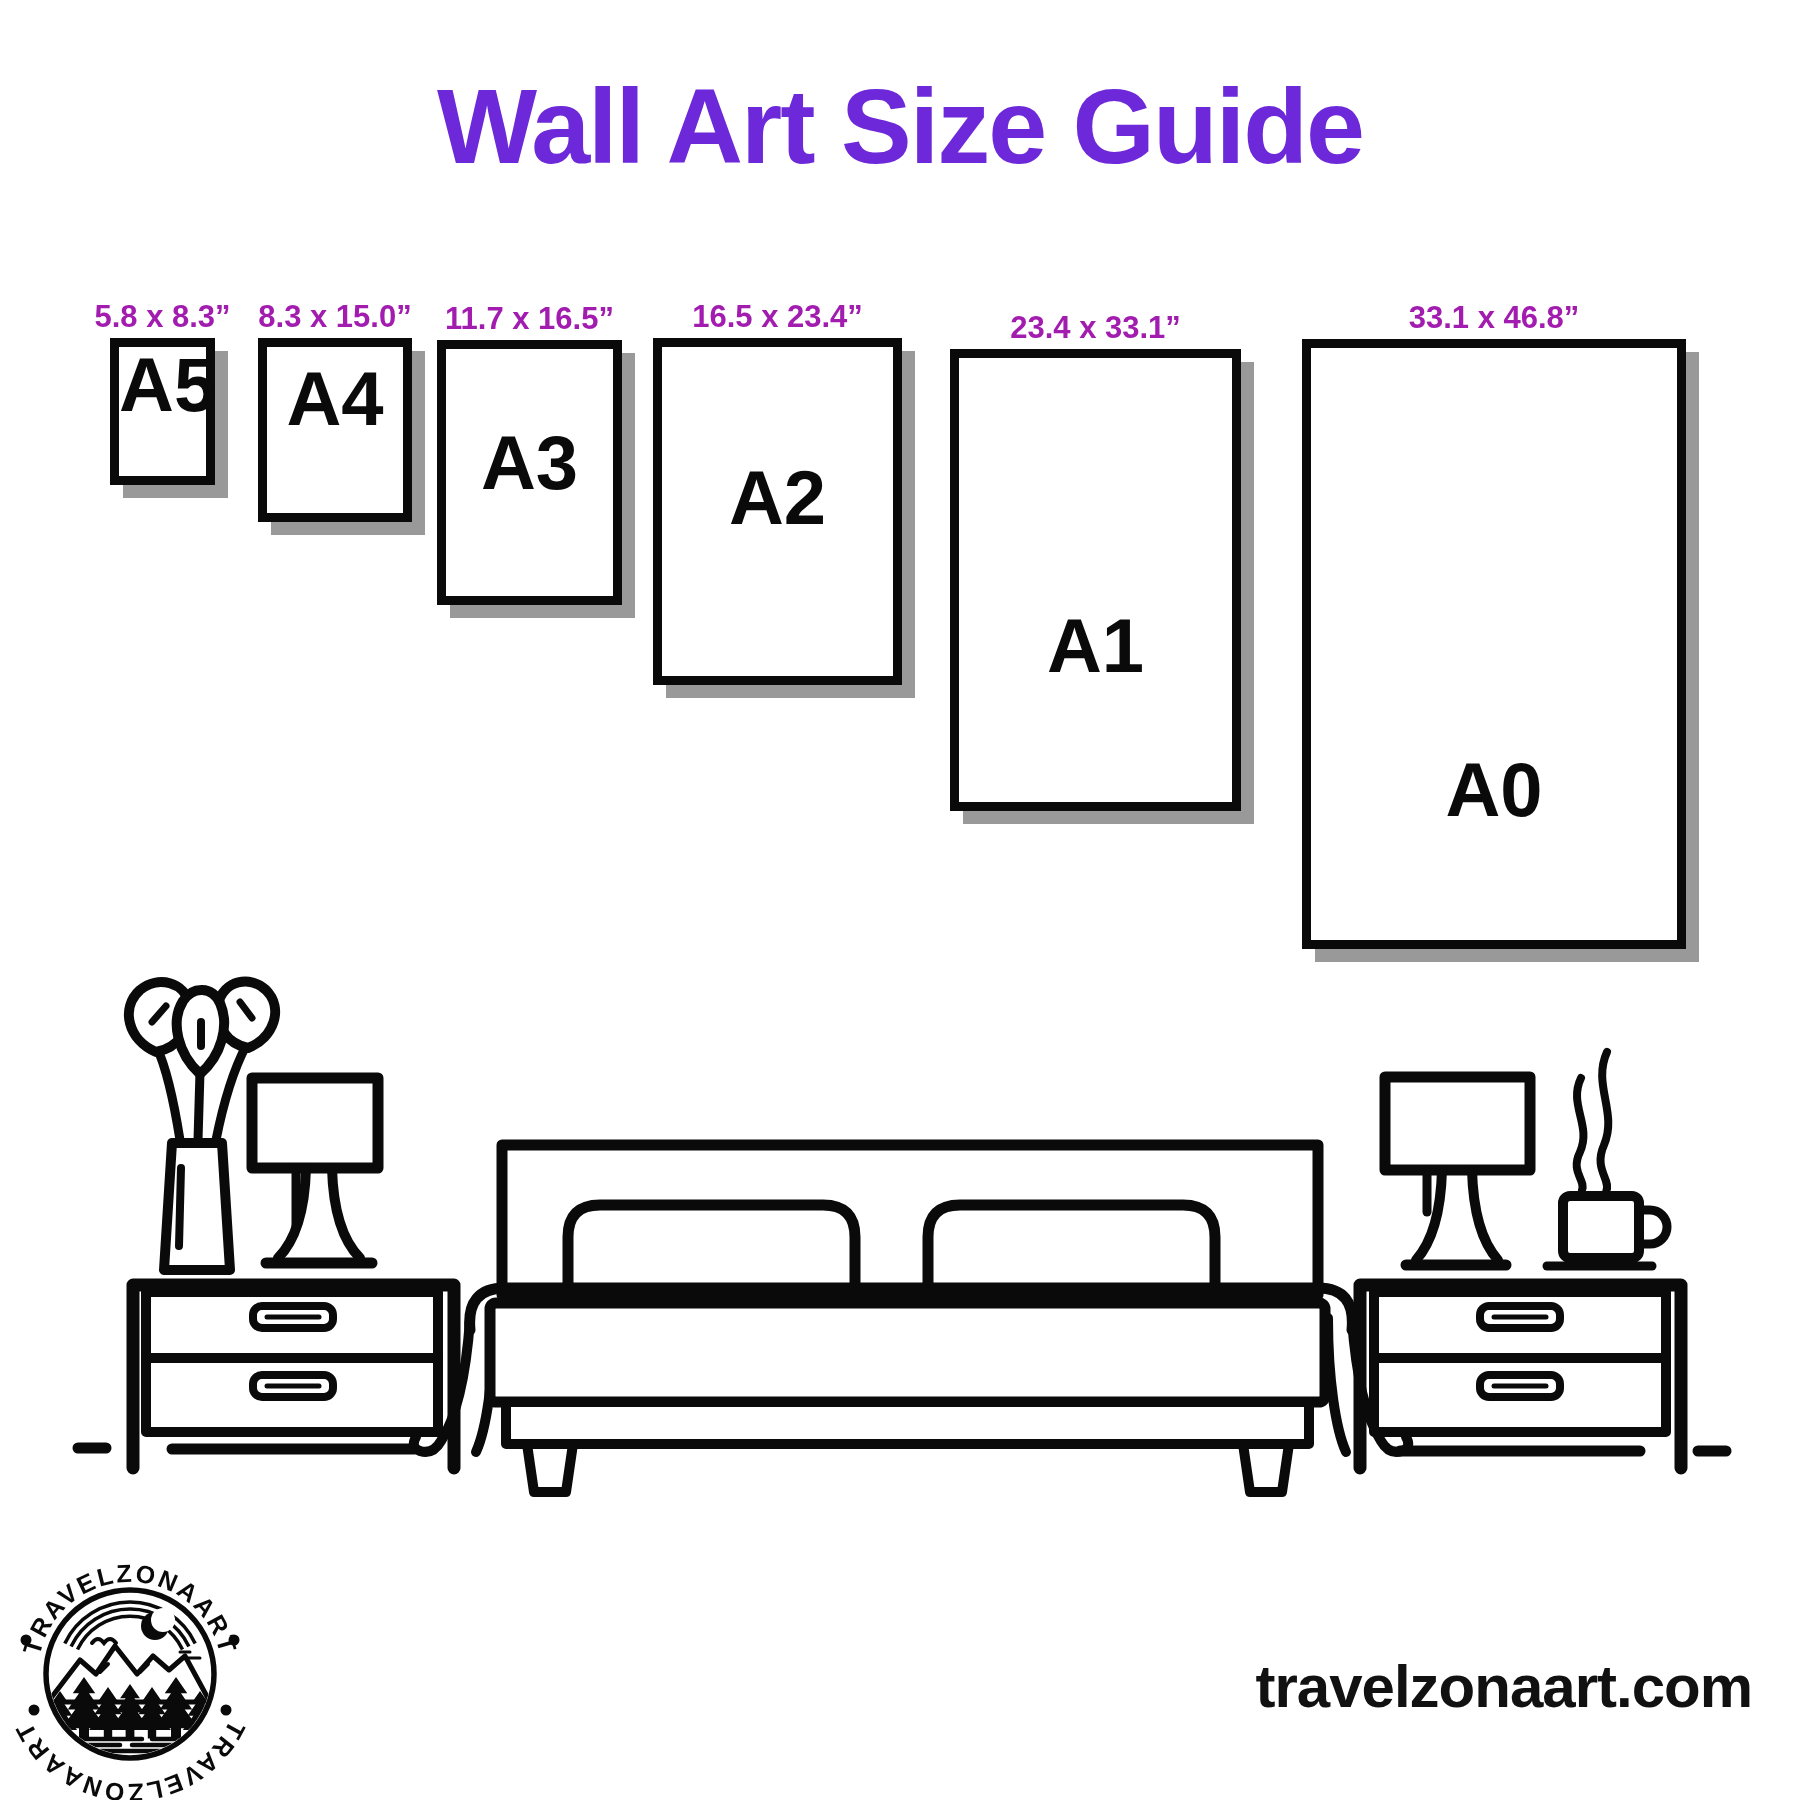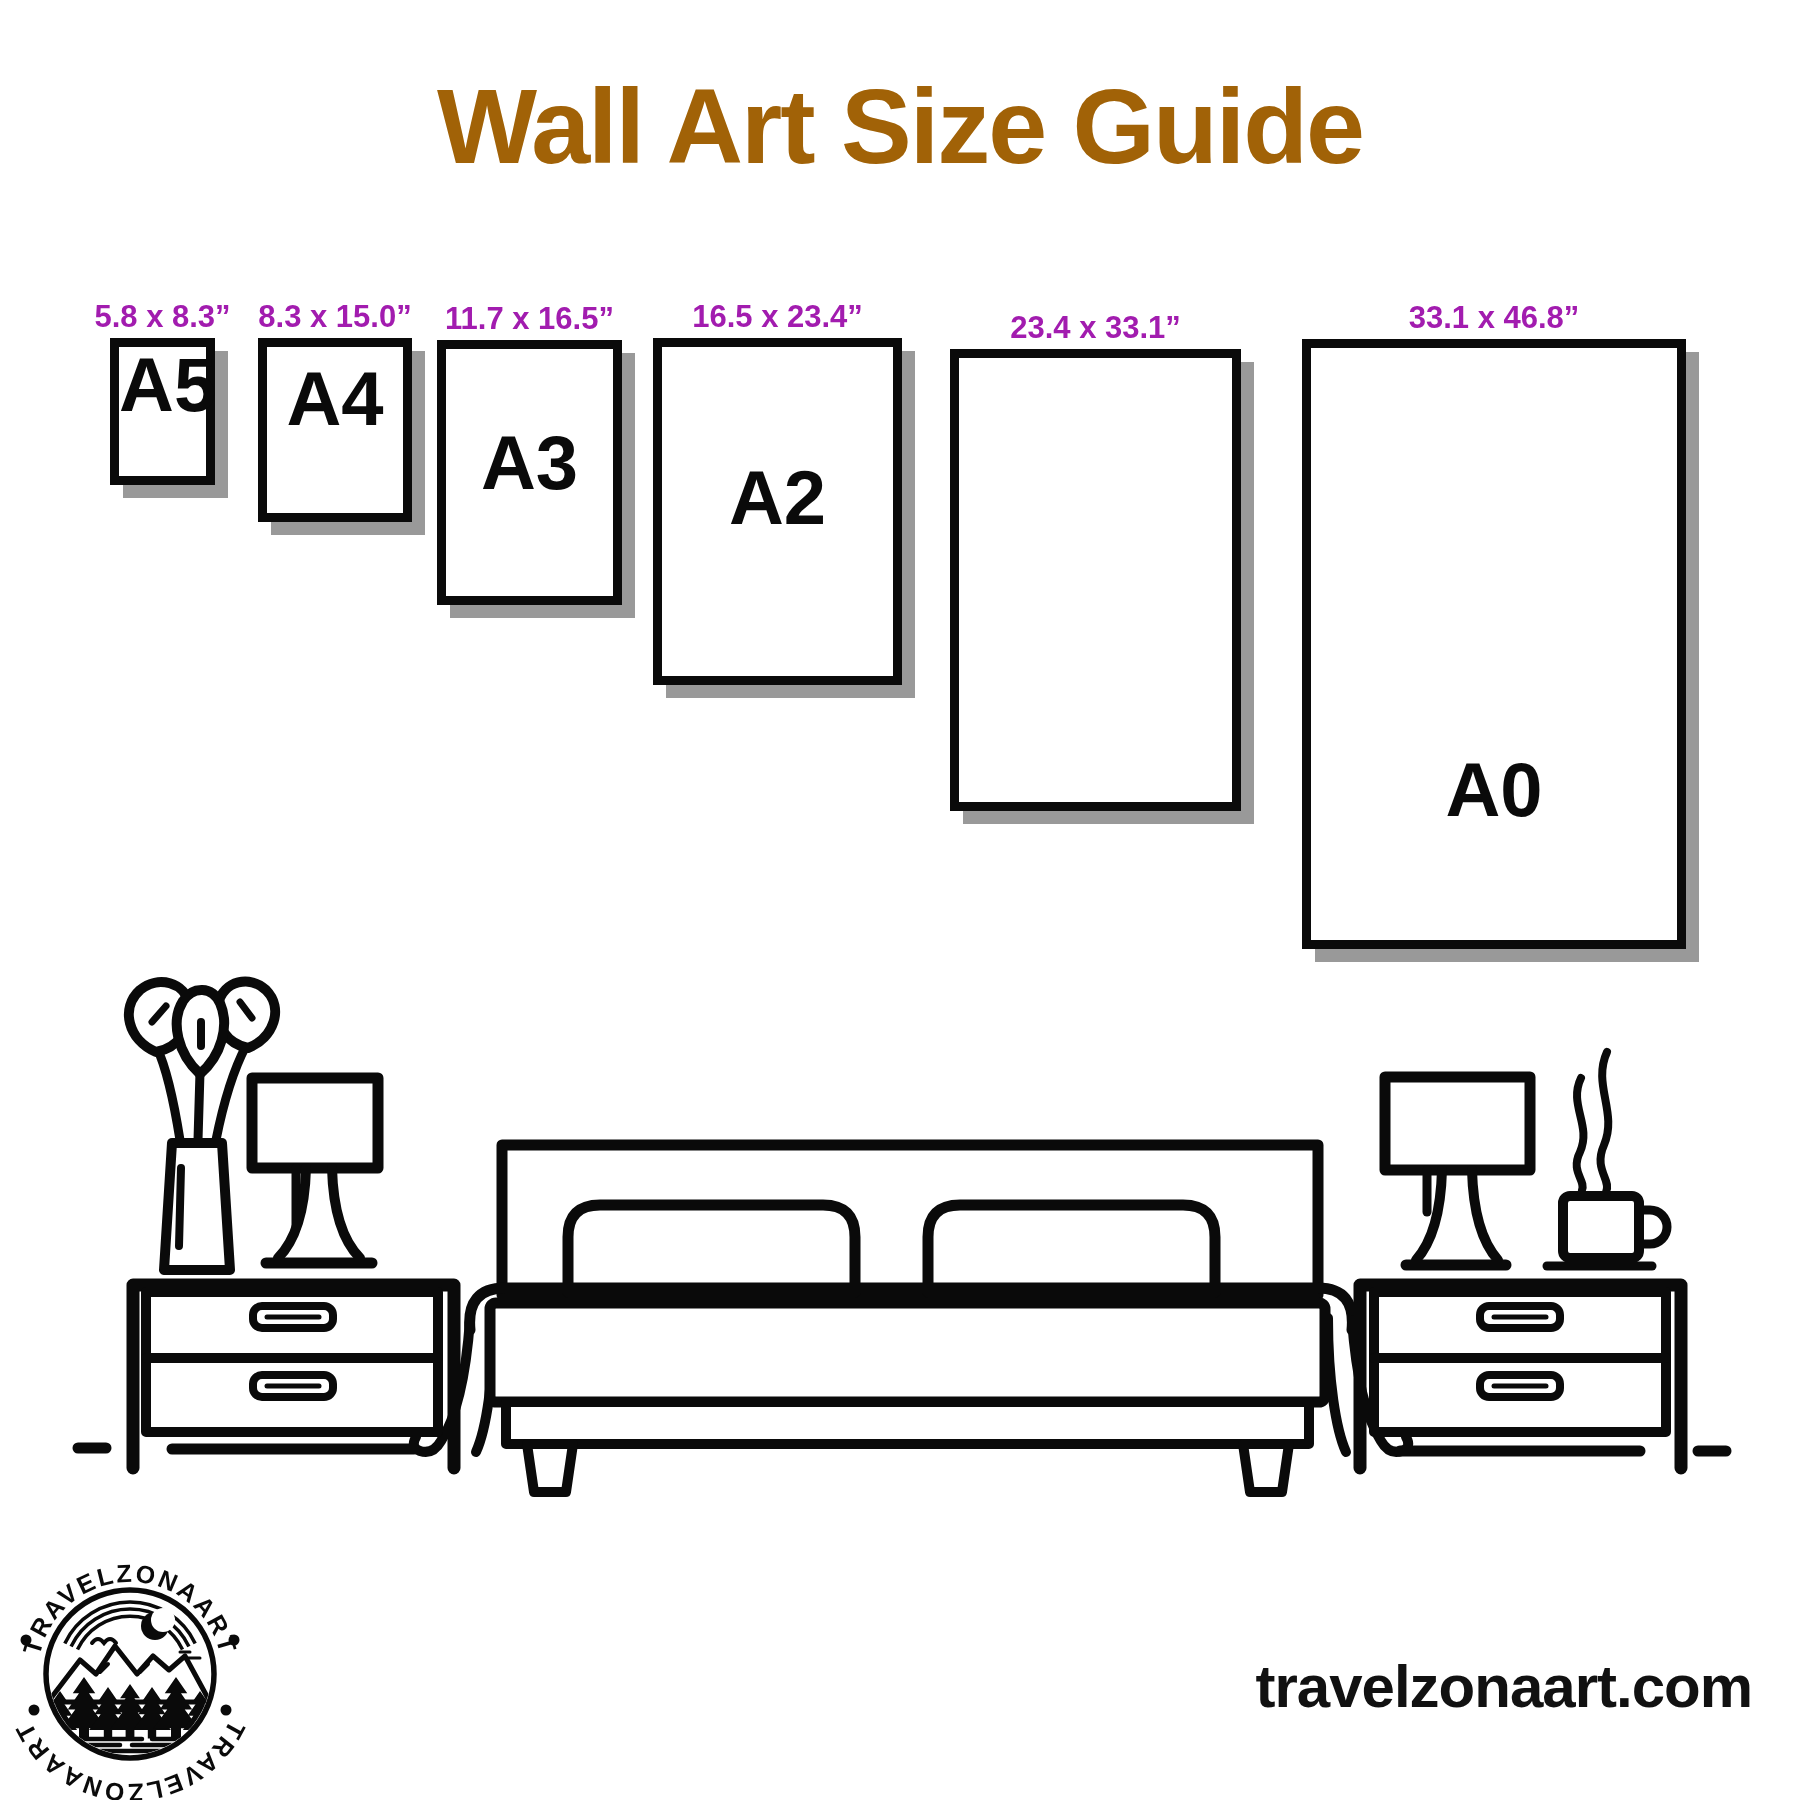--- a/index.html
+++ b/index.html
@@ -7,21 +7,21 @@
     width:1800px;height:1800px;
     background:#ffffff;
     font-family:"Liberation Sans","DejaVu Sans",sans-serif;
     position:relative;overflow:hidden;
     color:#0a0a0a;
   }
   .page-title{
     position:absolute;left:0;top:66px;width:1800px;
     text-align:center;
     font-size:106px;font-weight:bold;letter-spacing:-2px;
-    color:#a16207;white-space:nowrap;
+    color:#6d28d9;white-space:nowrap;
   }
   .frame{
     position:absolute;box-sizing:border-box;
     border:9px solid #0a0a0a;background:#ffffff;
     box-shadow:13px 13px 0 0 #999999;
   }
   .dim{
     position:absolute;left:50%;transform:translateX(-50%);
     top:-48px;font-size:31px;font-weight:bold;white-space:nowrap;
     color:#a21caf;
@@ -58,20 +58,21 @@
 <div class="frame" style="left:437px;top:340px;width:185px;height:265px">
   <div class="dim">11.7 x 16.5”</div>
   <div class="size-name" style="top:76px">A3</div>
 </div>
 <div class="frame" style="left:653px;top:338px;width:249px;height:347px">
   <div class="dim">16.5 x 23.4”</div>
   <div class="size-name" style="top:113px">A2</div>
 </div>
 <div class="frame" style="left:950px;top:349px;width:291px;height:462px">
   <div class="dim">23.4 x 33.1”</div>
+  <div class="size-name" style="top:250px">A1</div>
 </div>
 <div class="frame" style="left:1302px;top:339px;width:384px;height:610px">
   <div class="dim">33.1 x 46.8”</div>
   <div class="size-name" style="top:404px">A0</div>
 </div>
 
 <svg class="scene" width="1800" height="1800" viewBox="0 0 1800 1800">
   <defs>
     <path id="pine" d="M0,0 l9,13 h-5 l9,13 h-6 l11,15 h-14 v8 h-8 v-8 h-14 l11,-15 h-6 l9,-13 h-5 z"></path>
     <clipPath id="badge-clip">

